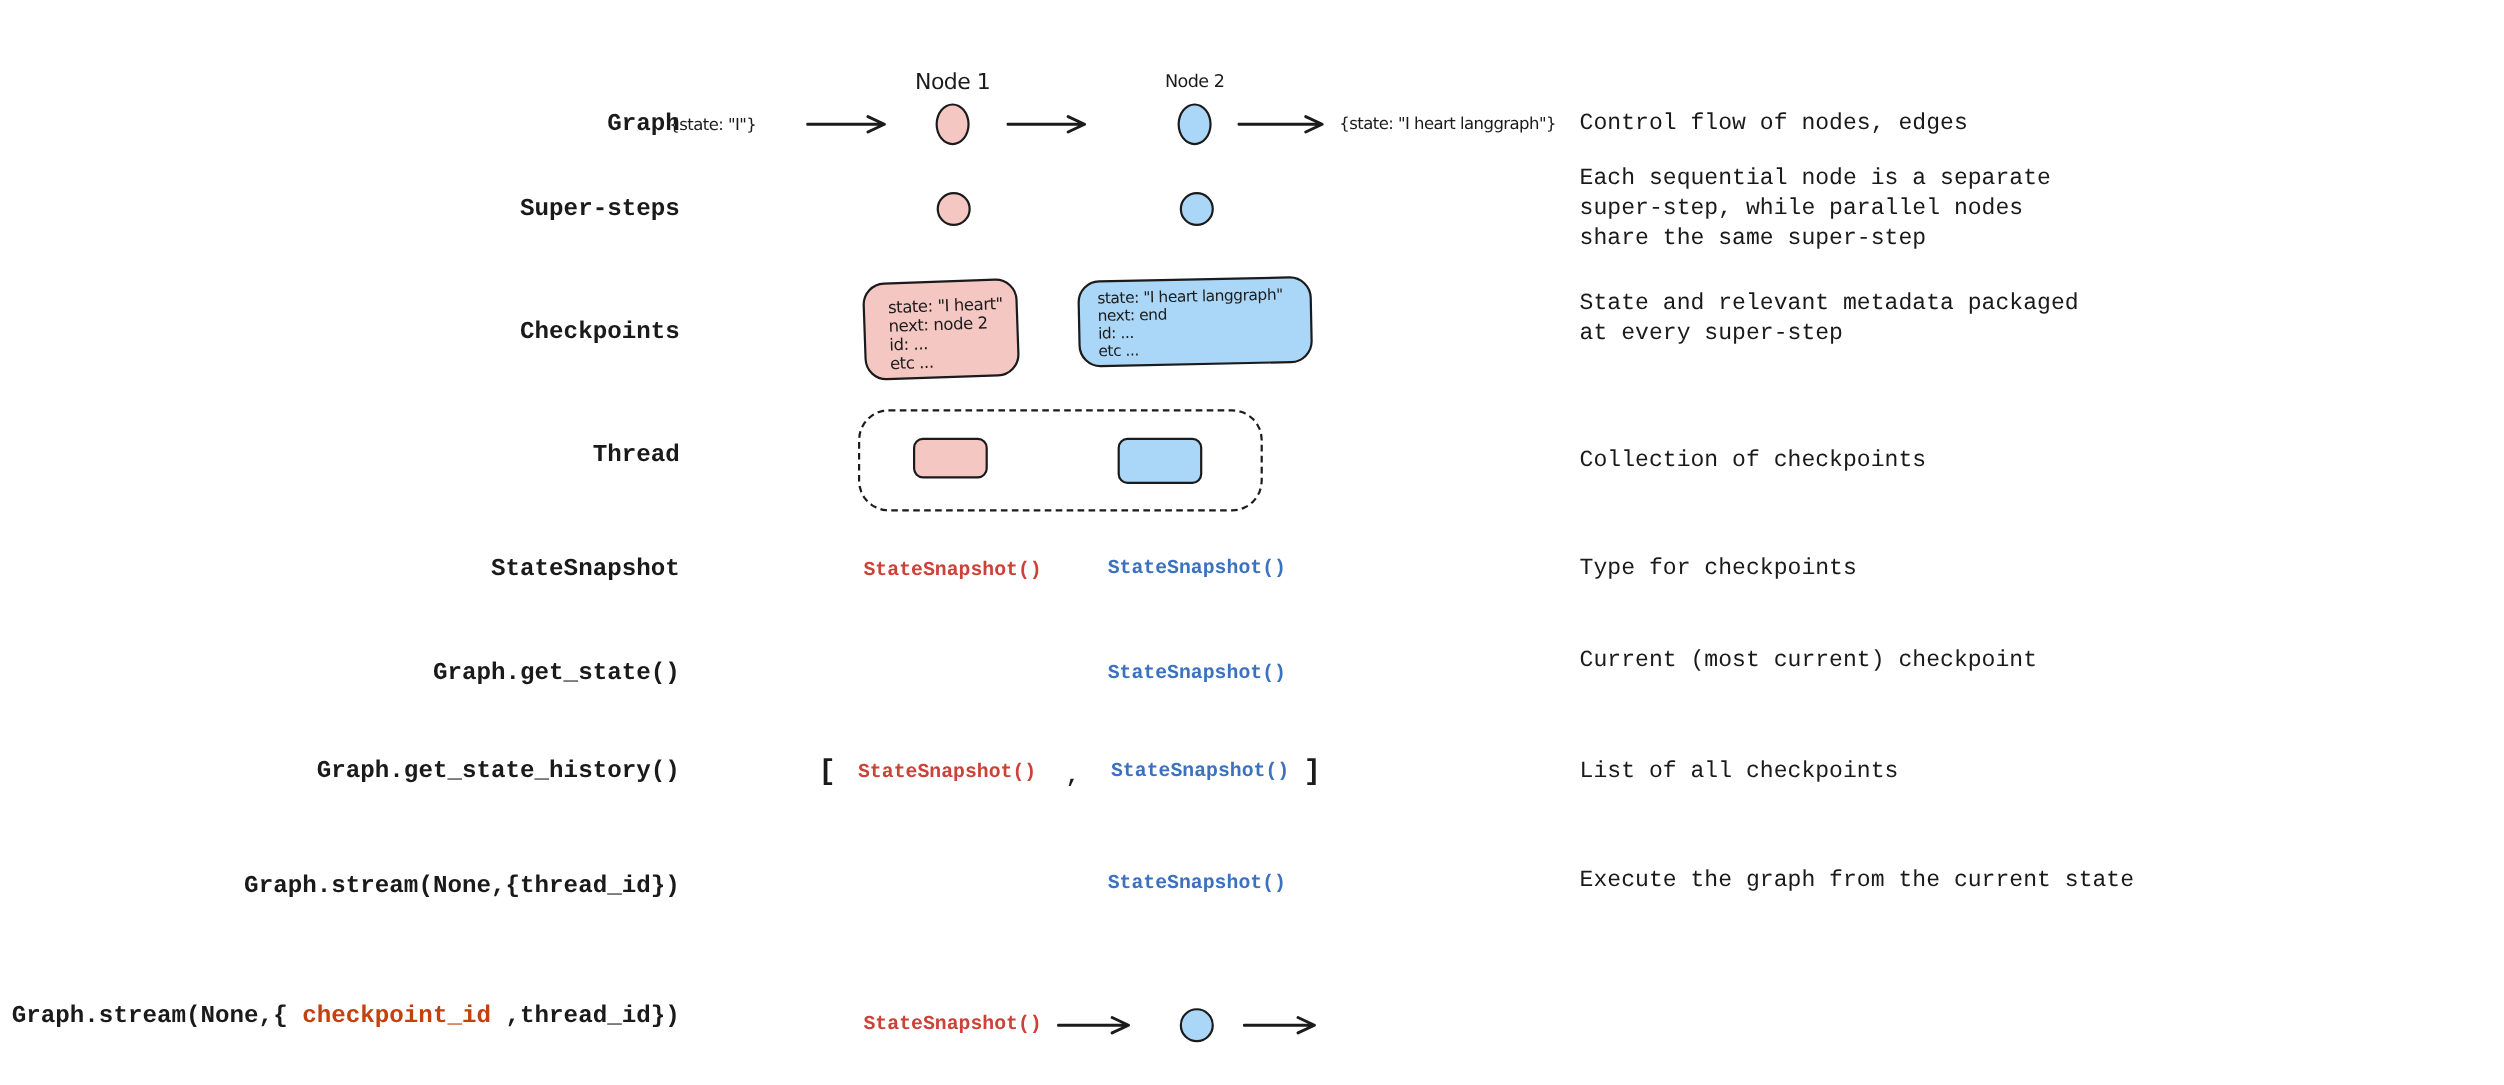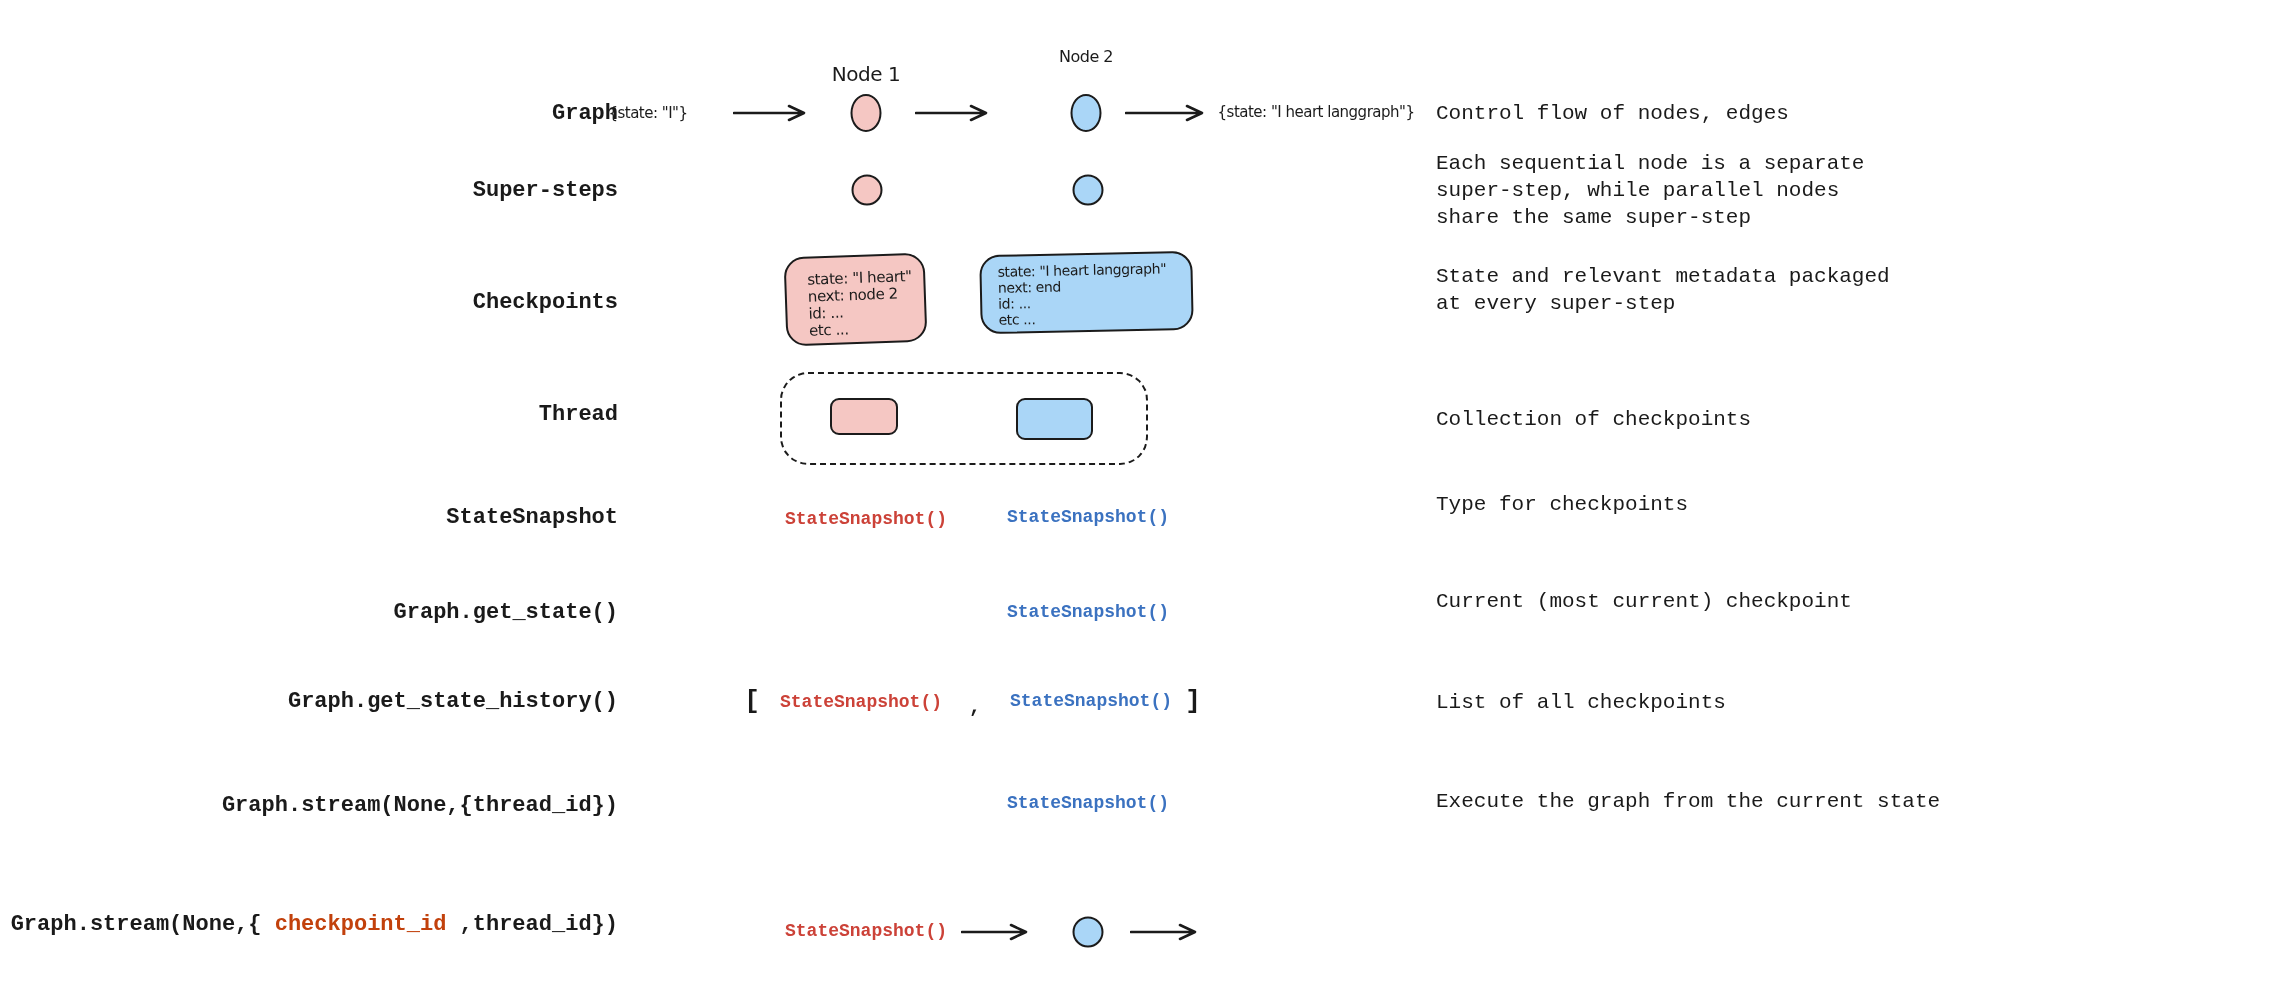--- a/index.html
+++ b/index.html
@@ -105,21 +105,21 @@
   <div class="row-label" style="top:805px">Graph.stream(None,{thread_id})</div>
   <div class="row-label" style="top:924px"><span>Graph.stream(None,{ </span><span class="hl">checkpoint_id</span><span> ,thread_id})</span></div>
 
   <div class="desc" style="top:113px">Control flow of nodes, edges</div>
   <div class="desc" style="top:190px">Each sequential node is a separate
 super-step, while parallel nodes
 share the same super-step</div>
   <div class="desc" style="top:290px">State and relevant metadata packaged
 at every super-step</div>
   <div class="desc" style="top:419px">Collection of checkpoints</div>
-  <div class="desc" style="top:504px">Type for checkpoints</div>
+  <div class="desc" style="top:517px">Type for checkpoints</div>
   <div class="desc" style="top:601px">Current (most current) checkpoint</div>
   <div class="desc" style="top:702px">List of all checkpoints</div>
   <div class="desc" style="top:801px">Execute the graph from the current state</div>
 
   <div class="hand hand-text" style="left:648px;top:113px">{state: "I"}</div>
 
   <div class="arrow" style="left:733px;top:113px">
     <svg width="76" height="22" viewBox="0 0 76 22">
         <path d="M1 11 L68 11 M56 4 L71 11 L56 18" fill="none" stroke="#1b1b1b" stroke-width="2.6" stroke-linecap="round" stroke-linejoin="round"></path>
       </svg>
@@ -127,21 +127,21 @@
 
   <div class="hand hand-text" style="left:866px;top:74px;font-size:20px">Node 1</div>
   <div class="node pink-fill" style="left:866px;top:113px;width:31px;height:38px"></div>
 
   <div class="arrow" style="left:915px;top:113px">
     <svg width="76" height="22" viewBox="0 0 76 22">
         <path d="M1 11 L68 11 M56 4 L71 11 L56 18" fill="none" stroke="#1b1b1b" stroke-width="2.6" stroke-linecap="round" stroke-linejoin="round"></path>
       </svg>
   </div>
 
-  <div class="hand hand-text" style="left:1086px;top:56px;font-size:16px">Node 2</div>
+  <div class="hand hand-text" style="left:1086px;top:74px;font-size:16px">Node 2</div>
   <div class="node blue-fill" style="left:1086px;top:113px;width:31px;height:38px"></div>
 
   <div class="arrow" style="left:1125px;top:113px">
     <svg width="82" height="22" viewBox="0 0 82 22">
         <path d="M1 11 L74 11 M62 4 L77 11 L62 18" fill="none" stroke="#1b1b1b" stroke-width="2.6" stroke-linecap="round" stroke-linejoin="round"></path>
       </svg>
   </div>
 
   <div class="hand hand-text" style="left:1316px;top:112px">{state: "I heart langgraph"}</div>
 

